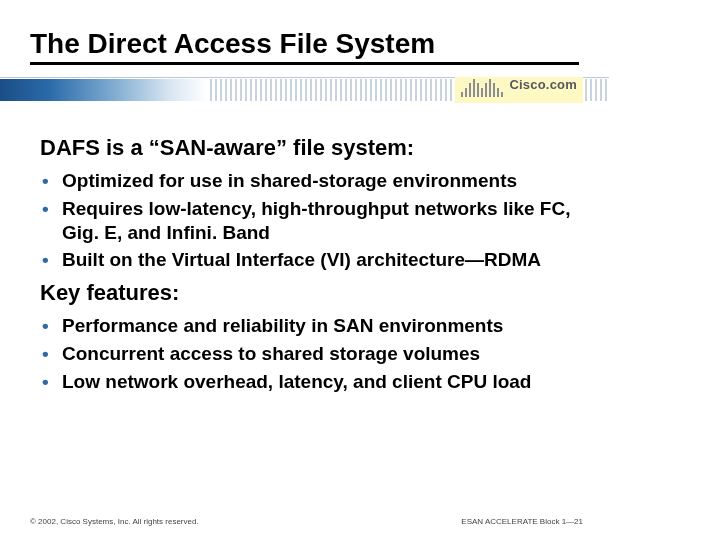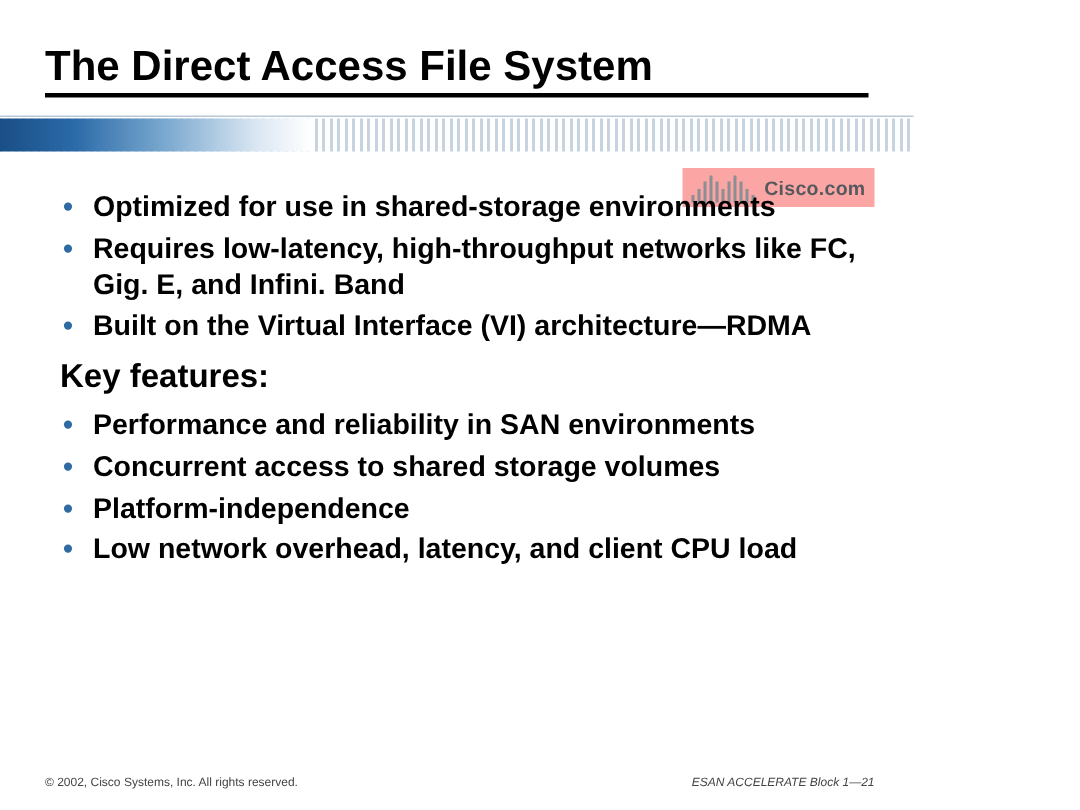--- a/index.html
+++ b/index.html
@@ -11,34 +11,34 @@
   .band-gradient { position: absolute; left: 0; right: 0; top: 6px; height: 22px;
     background: linear-gradient(to right,
       #1a4e86 0%, #2a6aa8 8%, #7aa8cf 18%, #d9e6f2 28%,
       #ffffff 32%,
       repeating-linear-gradient(to right, #c7d4df 0 2px, #fff 2px 5px) 32%);
     background:
       linear-gradient(to right, #1a4e86 0%, #2a6aa8 8%, #7aa8cf 18%, #d9e6f2 28%, #ffffff 34%, rgba(255,255,255,0) 34%),
       repeating-linear-gradient(to right, #c7d4df 0 2px, #ffffff 2px 5px);
   }
   .divider-band .line { position: absolute; left: 0; right: 0; top: 4px; height: 1px; background: #b9c8d6; }
-  .logo { position: absolute; right: 26px; top: 4px; height: 26px; display: flex; align-items: center; gap: 6px; background: #fca5a5; padding: 0 6px; margin-top: 35px; }
+  .logo { position: absolute; right: 26px; top: 4px; height: 26px; display: flex; gap: 6px; background: #fef9c3; padding: 0 6px; }
   .logo-bars { display: flex; align-items: flex-end; gap: 2px; height: 20px; }
   .logo-bars span { width: 2px; background: #8a8f94; display: block; }
   .b1{height:5px}.b2{height:9px}.b3{height:14px}.b4{height:18px}.b5{height:14px}.b6{height:9px}.b7{height:14px}.b8{height:18px}.b9{height:14px}.b10{height:9px}.b11{height:5px}
   .logo-text { font-size: 13px; color: #55595e; font-weight: 600; letter-spacing: .2px; font-family: Arial, sans-serif; }
   .content { padding: 18px 32px 0 40px; }
   .heading { font-size: 22px; font-weight: bold; margin: 10px 0 8px 0; }
   ul.bullets { list-style: none; margin: 0 0 4px 0; }
   ul.bullets > li { position: relative; padding-left: 22px; font-size: 19px; font-weight: bold; line-height: 1.25; margin: 2px 0 4px 0; }
   ul.bullets > li::before { content: "•"; position: absolute; left: 2px; top: 0; color: #2f6aa3; font-size: 19px; line-height: 1.25; }
   .section2 { margin-top: 8px; }
   .footer { position: absolute; left: 30px; right: 26px; bottom: 14px; display: flex; justify-content: space-between; align-items: flex-start; }
   .copyright { font-size: 8px; color: #444; }
-  .slidenum { font-size: 8px; color: #444; white-space: nowrap; font-style: italic; }
+  .slidenum { font-size: 8px; color: #444; white-space: nowrap; }
 </style>
 </head>
 <body>
 
 <div class="slide">
   <div class="title-zone">
     <h1 class="title">The Direct Access File System</h1>
   </div>
 
   <div class="divider-band">
@@ -56,31 +56,31 @@
           <span class="b8"></span>
           <span class="b9"></span>
           <span class="b10"></span>
           <span class="b11"></span>
       </div>
       <div class="logo-text">Cisco.com</div>
     </div>
   </div>
 
   <div class="content">
+    <div class="heading">DAFS is a “SAN-aware” file system:</div>
     <ul class="bullets">
       <li>Optimized for use in shared-storage environments</li>
       <li>Requires low-latency, high-throughput networks like FC, Gig. E, and Infini. Band</li>
       <li>Built on the Virtual Interface (VI) architecture—RDMA</li>
     </ul>
 
     <div class="heading section2">Key features:</div>
     <ul class="bullets">
       <li>Performance and reliability in SAN environments</li>
       <li>Concurrent access to shared storage volumes</li>
-      <li>Platform-independence</li>
       <li>Low network overhead, latency, and client CPU load</li>
     </ul>
   </div>
 
   <div class="footer">
     <div class="copyright">© 2002, Cisco Systems, Inc. All rights reserved.</div>
     <div class="slidenum">ESAN ACCELERATE Block 1—21</div>
   </div>
 </div>
 

